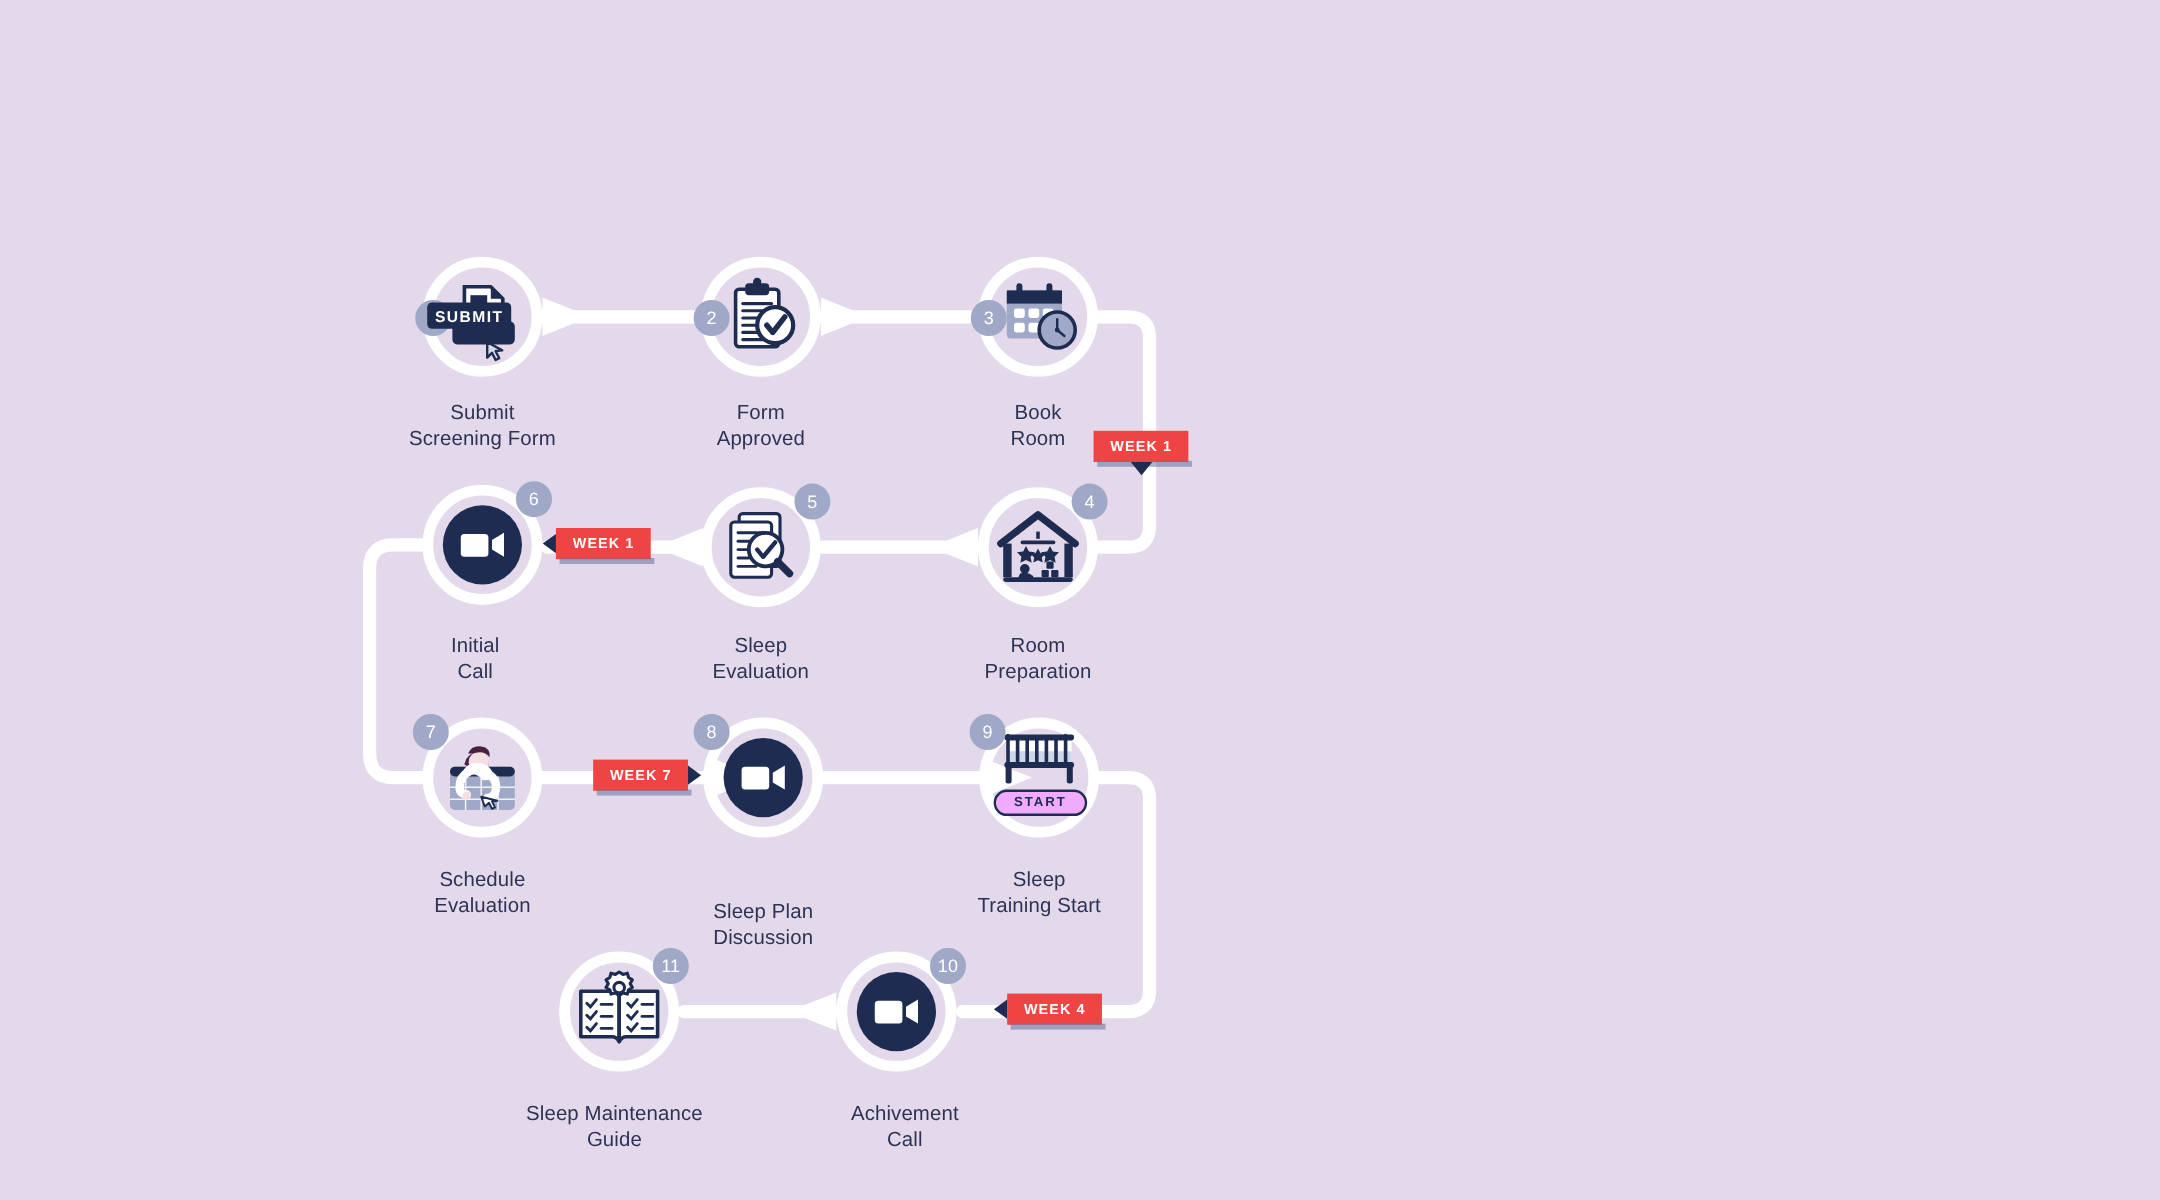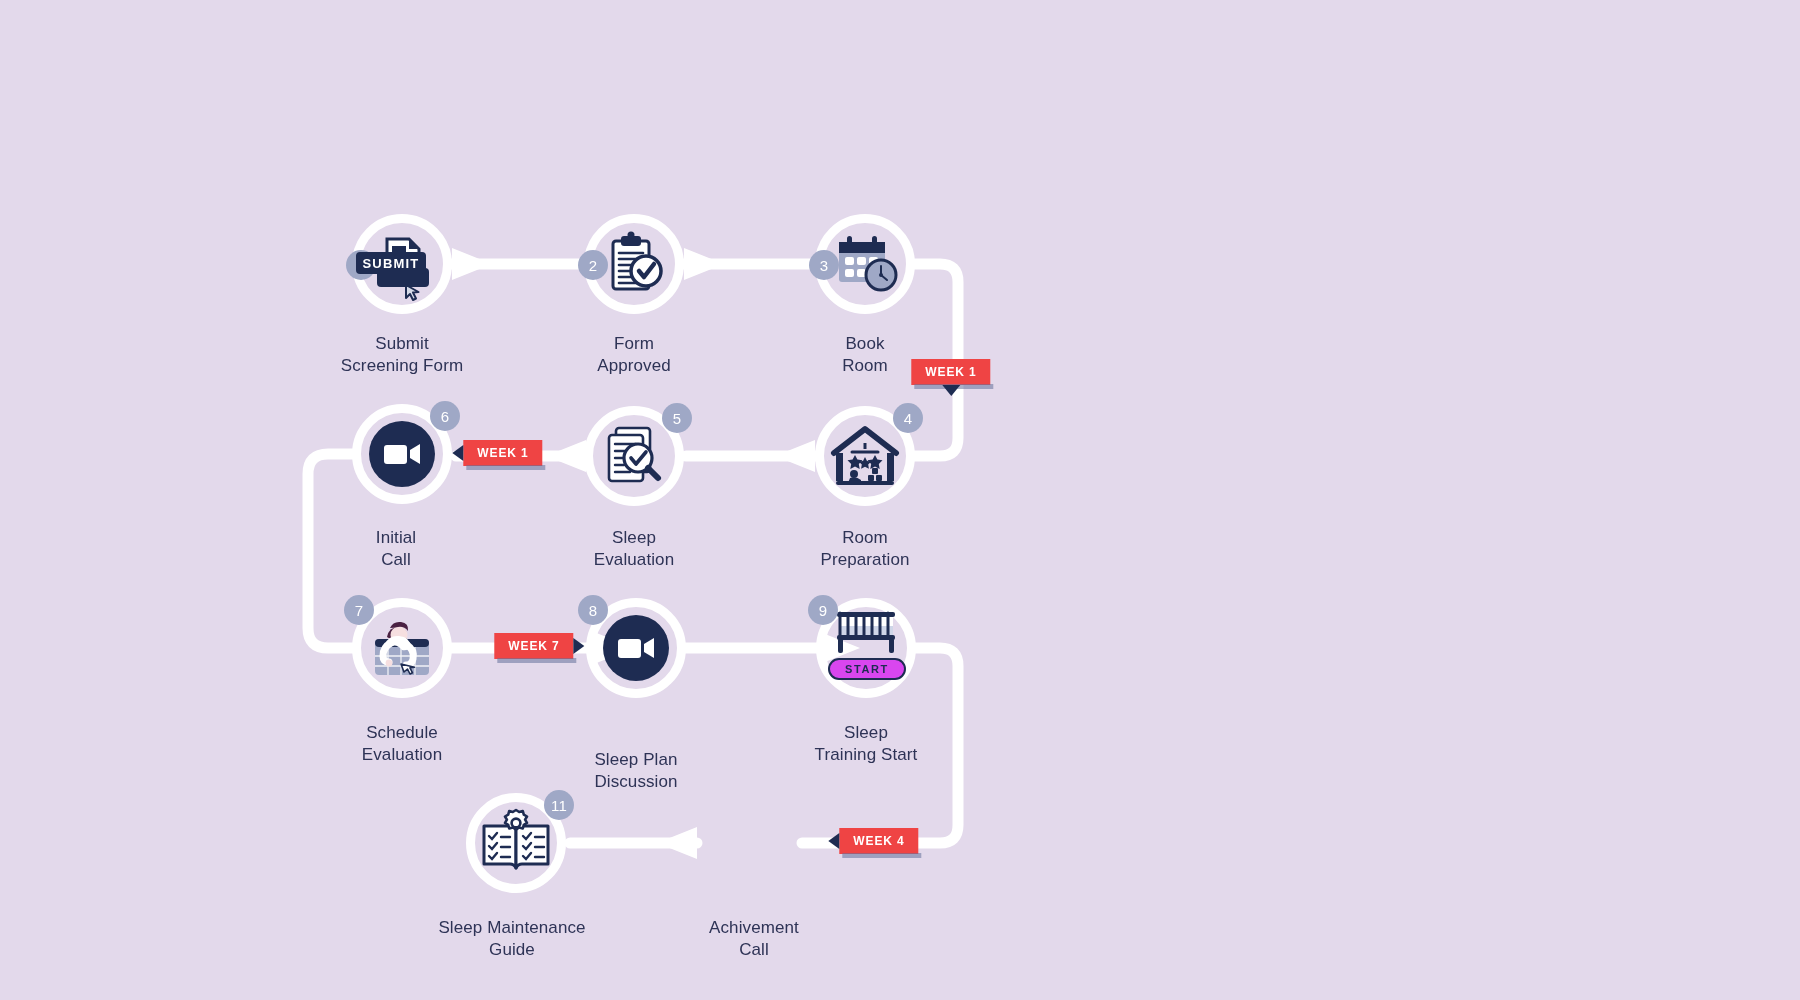--- a/index.html
+++ b/index.html
@@ -386,28 +386,39 @@
           <path d="M38 5 V27"></path>
             <path d="M46 5 V27"></path>
             <path d="M54 3 V27"></path>
         </g>
         <rect x="3" y="2" width="58" height="5" rx="2" fill="#1e2c52"></rect>
         <rect x="3" y="25" width="58" height="5" rx="2" fill="#1e2c52"></rect>
         <rect x="4" y="28" width="5" height="15" rx="2" fill="#1e2c52"></rect>
         <rect x="55" y="28" width="5" height="15" rx="2" fill="#1e2c52"></rect>
       </svg>
     </div>
-    <div style="position:absolute;left:12px;top:60px;width:78px;height:22px;border-radius:11px;background:#d946ef;border:2.5px solid#1e2c52;display:flex;align-items:center;justify-content:center;color:#1e2c52;font-size:11px;font-weight:700;letter-spacing:1.6px;box-sizing:border-box">START</div>
+    <div style="position:absolute;left:12px;top:60px;width:78px;height:22px;border-radius:11px;background:#f0abfc;border:2.5px solid#1e2c52;display:flex;align-items:center;justify-content:center;color:#1e2c52;font-size:11px;font-weight:700;letter-spacing:1.6px;box-sizing:border-box">START</div>
     <div class="badge tl2">9</div>
   </div>
   <div class="caption" style="left:866px;top:722px">
     <div>Sleep</div>
     <div>Training Start</div>
   </div>
 
+  <div class="node" style="left:747px;top:843px">
+    <div class="node-ring"></div>
+    <div class="node-icon">
+      <svg width="70" height="70" viewBox="0 0 70 70">
+        <circle cx="35" cy="35" r="33" fill="#1e2c52"></circle>
+        <rect x="17" y="26" width="23" height="19" rx="3" fill="#ffffff"></rect>
+        <path d="M43 31 l10 -6 v20 l-10 -6 z" fill="#ffffff"></path>
+      </svg>
+    </div>
+    <div class="badge tr">10</div>
+  </div>
   <div class="caption" style="left:754px;top:917px">
     <div>Achivement</div>
     <div>Call</div>
   </div>
 
   <div class="node" style="left:516px;top:843px">
     <div class="node-ring"></div>
     <div class="node-icon">
       <svg width="76" height="70" viewBox="0 0 76 70">
         <path d="M6 18 h26 q4 0 6 4 v38 q-2 -4 -6 -4 H6 z" fill="#ffffff" stroke="#1e2c52" stroke-width="3" stroke-linejoin="round"></path>

